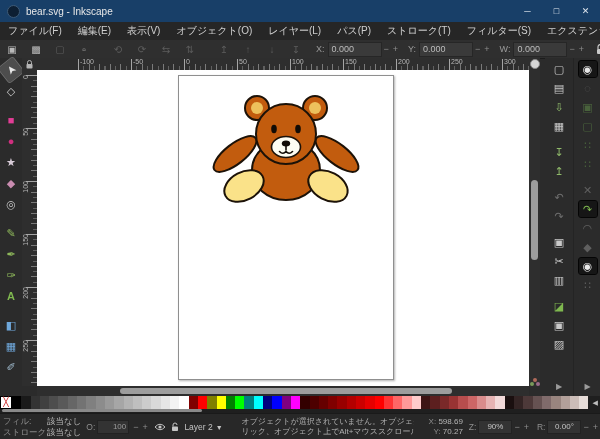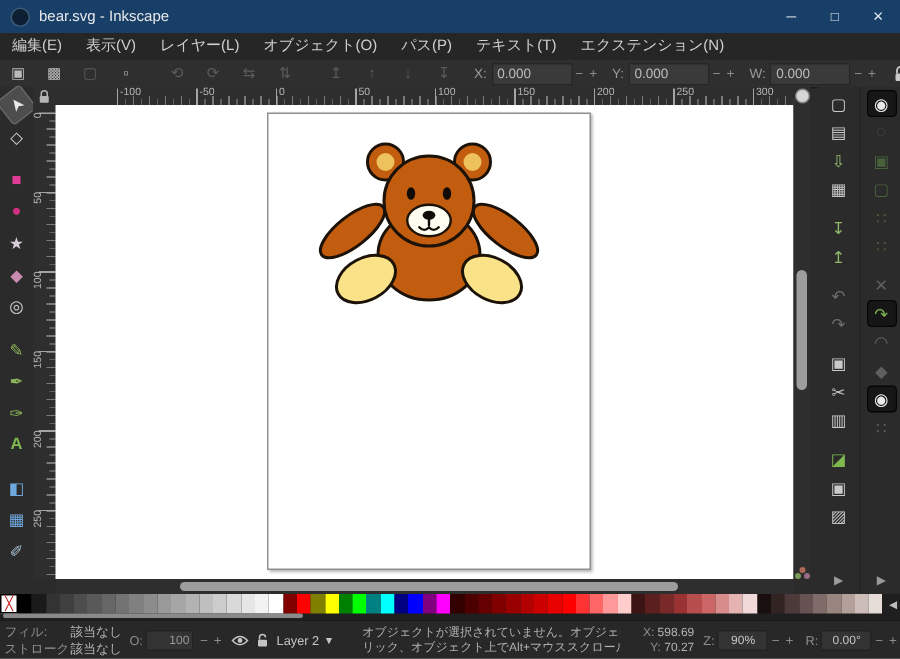--- a/index.html
+++ b/index.html
@@ -122,26 +122,28 @@
   <div class="titlebar">
     <span class="app-logo"></span>
     <span class="title-text">bear.svg - Inkscape</span>
     <span class="tb-spacer"></span>
     <span class="win-btn">─</span>
     <span class="win-btn">□</span>
     <span class="win-btn">✕</span>
   </div>
 
   <div class="menubar" id="menubar">
+      <span class="menu-item">ファイル(F)</span>
       <span class="menu-item">編集(E)</span>
       <span class="menu-item">表示(V)</span>
+      <span class="menu-item">オブジェクト(O)</span>
       <span class="menu-item">レイヤー(L)</span>
-      <span class="menu-item">オブジェクト(O)</span>
       <span class="menu-item">パス(P)</span>
-      <span class="menu-item">テキスト(T)</span>
+      <span class="menu-item">ストローク(T)</span>
+      <span class="menu-item">フィルター(S)</span>
       <span class="menu-item">エクステンション(N)</span>
     </div>
 
   <div class="toolctl">
     <span id="tc-icons" style="display:flex;align-items:center;">
         <span class="tc-icon">▣</span>
         <span class="tc-icon">▩</span>
         <span class="tc-icon dis">▢</span>
         <span class="tc-icon">▫</span>
         <span class="tc-icon dis gap">⟲</span>

